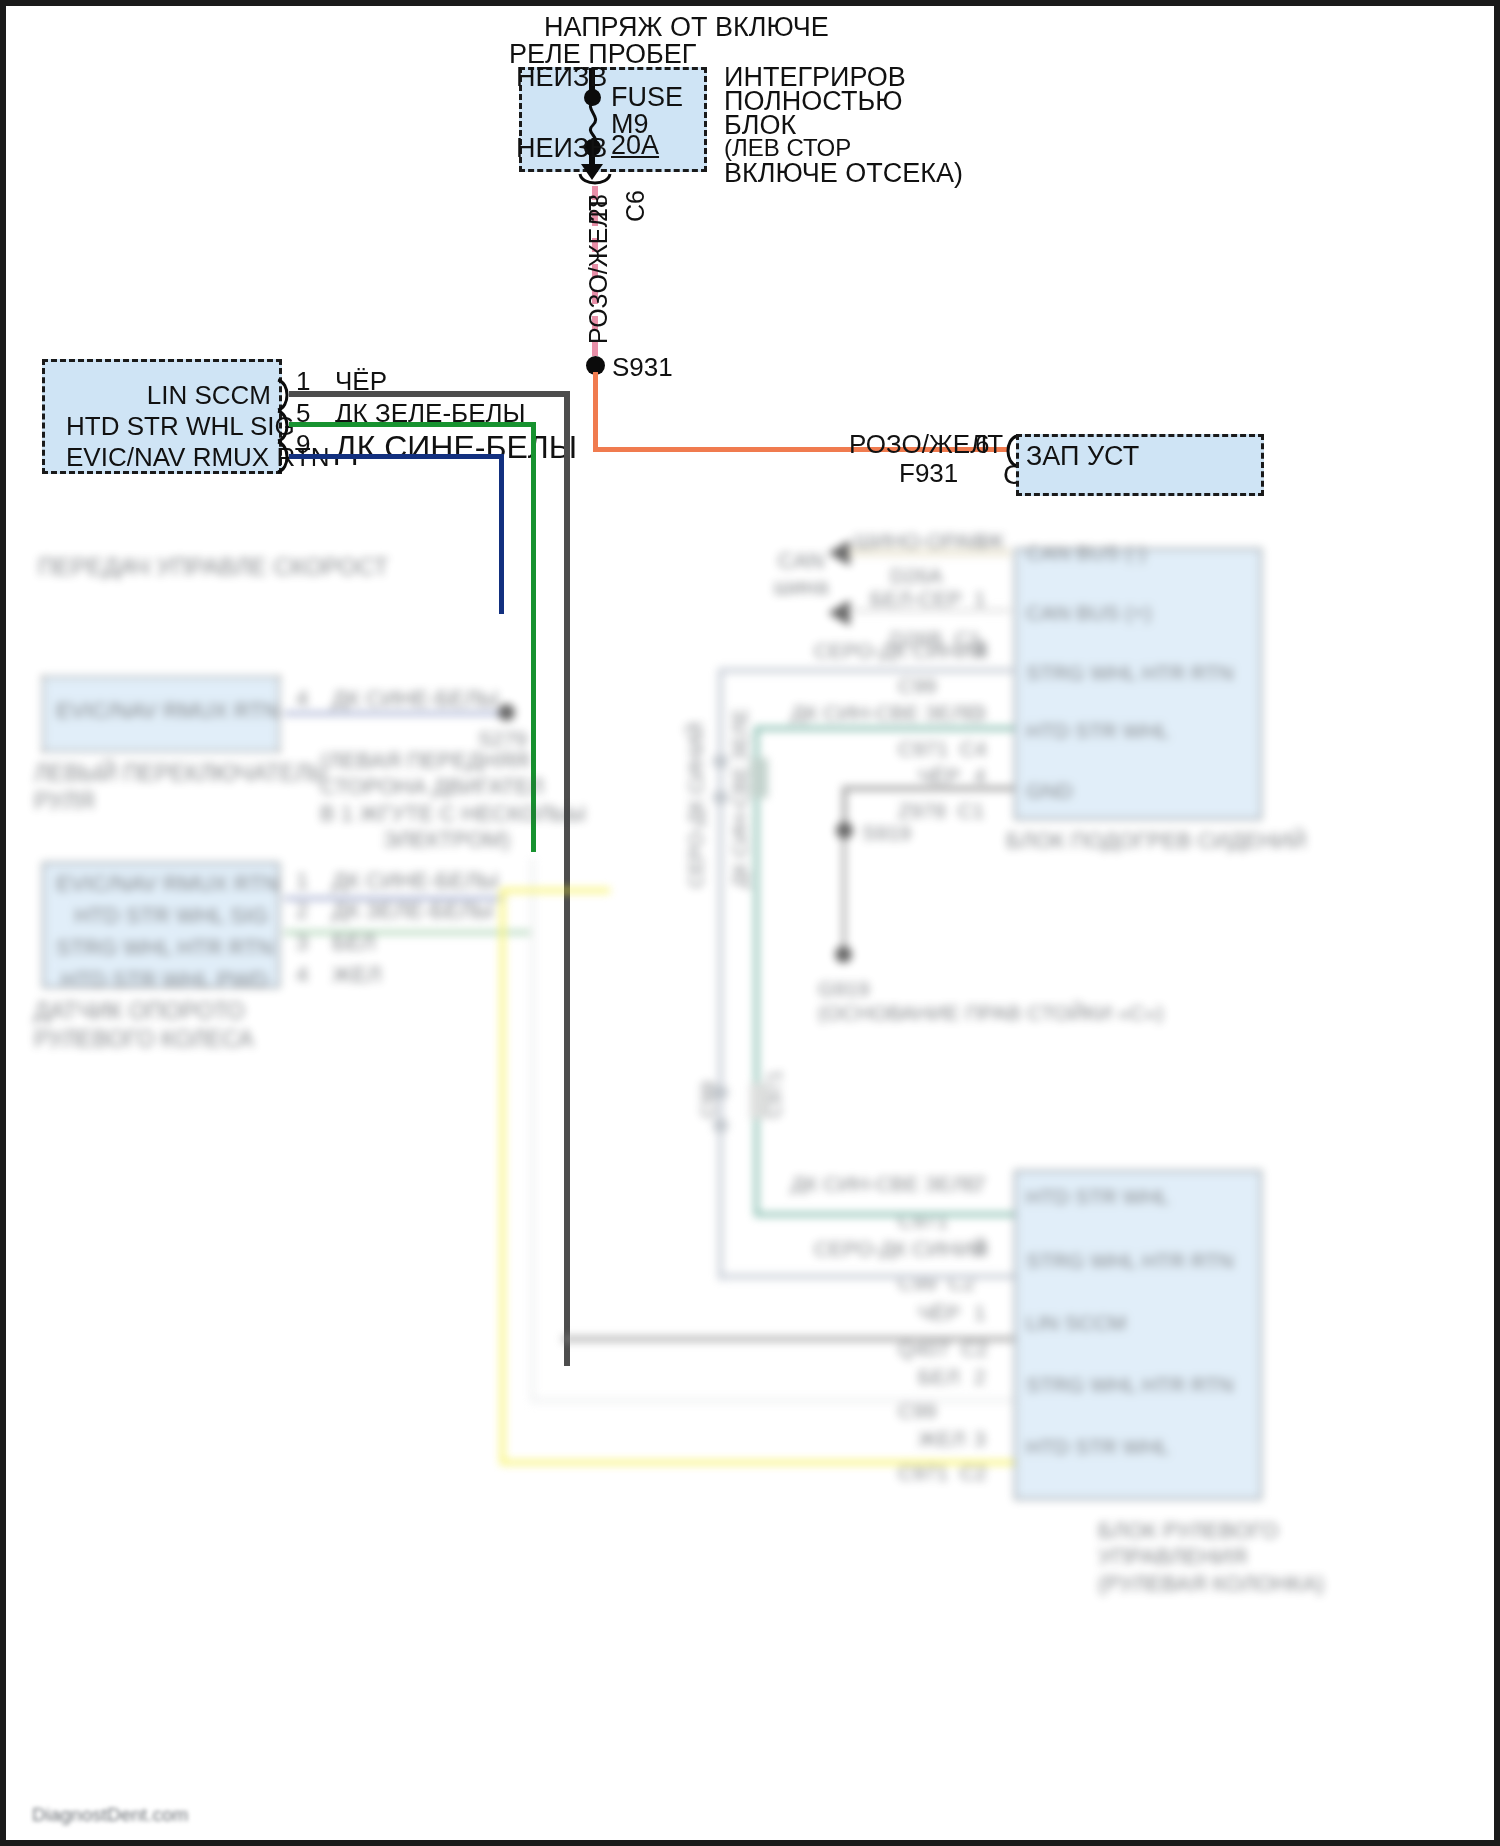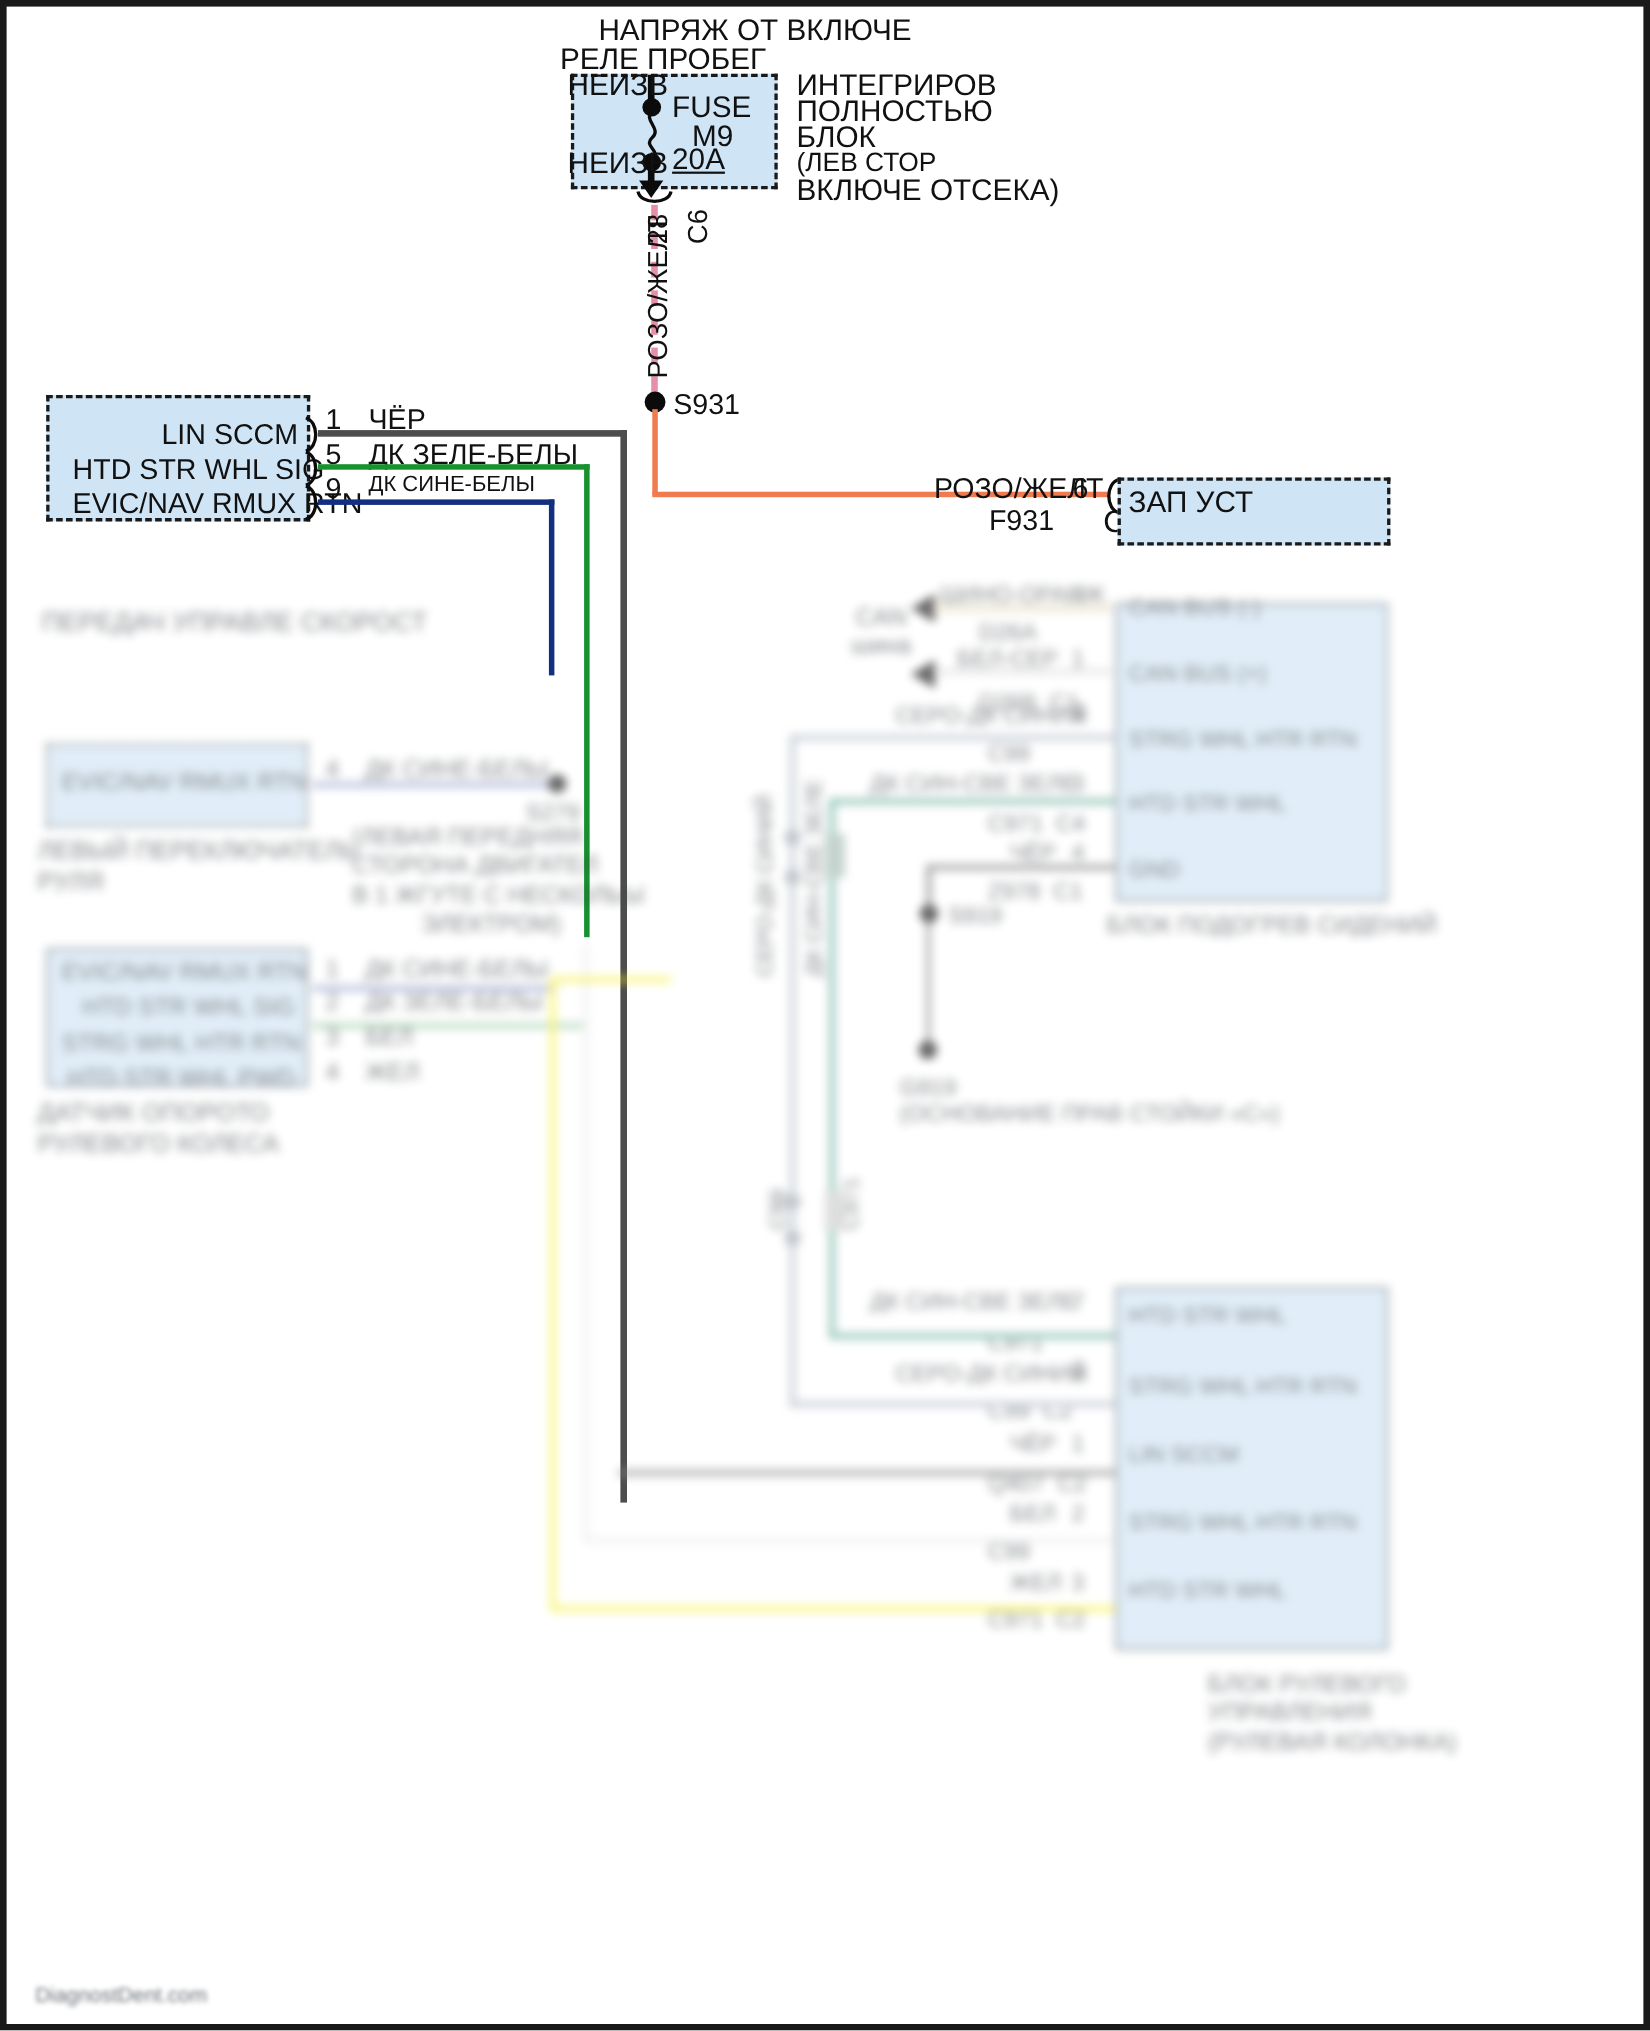--- a/index.html
+++ b/index.html
@@ -68,21 +68,21 @@
 
   <div class="dot" style="left:578px;top:133px;width:17px;height:17px;"></div>
 
   <div class="wire vwire" style="left:583px;top:146px;width:6px;height:20px;background:#0b0b0b;"></div>
   <div class="abs" style="left:575px;top:158px;width:0;height:0;border-left:11px solid transparent;border-right:11px solid transparent;border-top:16px solid #0b0b0b;"></div>
 
   <div class="txt" style="left:510px;top:56px;font-size:27px;">НЕИЗВ</div>
   <div class="txt" style="left:510px;top:127px;font-size:27px;">НЕИЗВ</div>
 
   <div class="txt" style="left:605px;top:76px;font-size:27px;">FUSE</div>
-  <div class="txt" style="left:623px;top:103px;font-size:27px;">M9</div>
+  <div class="txt" style="left:605px;top:103px;font-size:27px;">M9</div>
   <div class="txt" style="left:605px;top:124px;font-size:27px;text-decoration:underline;">20A</div>
 
   <div class="txt" style="left:718px;top:56px;font-size:27px;">ИНТЕГРИРОВ</div>
   <div class="txt" style="left:718px;top:80px;font-size:27px;">ПОЛНОСТЬЮ</div>
   <div class="txt" style="left:718px;top:104px;font-size:27px;">БЛОК</div>
   <div class="txt" style="left:718px;top:128px;font-size:24px;">(ЛЕВ СТОР</div>
   <div class="txt" style="left:718px;top:152px;font-size:27px;">ВКЛЮЧЕ ОТСЕКА)</div>
 
   <svg class="abs" style="left:572px;top:166px;" width="34" height="18" viewBox="0 0 34 18">
     <path d="M2 2 C4 14, 30 14, 32 2" stroke="#0b0b0b" stroke-width="3" fill="none"></path>
@@ -115,21 +115,21 @@
   <svg class="abs" style="left:270px;top:434px;" width="18" height="34" viewBox="0 0 18 34">
     <path d="M2 2 C14 5, 14 29, 2 32" stroke="#0b0b0b" stroke-width="3" fill="none"></path>
   </svg>
 
   <div class="txt" style="left:290px;top:360px;font-size:26px;">1</div>
   <div class="txt" style="left:290px;top:392px;font-size:26px;">5</div>
   <div class="txt" style="left:290px;top:423px;font-size:26px;">9</div>
 
   <div class="txt" style="left:329px;top:360px;font-size:26px;">ЧЁР</div>
   <div class="txt" style="left:329px;top:392px;font-size:26px;">ДК ЗЕЛЕ-БЕЛЫ</div>
-  <div class="txt" style="left:329px;top:423px;font-size:20px;">ДК СИНЕ-БЕЛЫ</div>
+  <div class="txt" style="left:329px;top:423px;font-size:32px;">ДК СИНЕ-БЕЛЫ</div>
 
   <div class="wire hwire" style="left:283px;top:385px;width:281px;height:6px;background:#4d4d4d;"></div>
   <div class="wire vwire" style="left:558px;top:385px;width:6px;height:975px;background:#4d4d4d;"></div>
 
   <div class="wire hwire" style="left:283px;top:416px;width:247px;height:5px;background:#17922f;"></div>
   <div class="wire vwire" style="left:525px;top:416px;width:5px;height:430px;background:#17922f;"></div>
 
   <div class="wire hwire" style="left:283px;top:448px;width:215px;height:5px;background:#12307f;"></div>
   <div class="wire vwire" style="left:493px;top:448px;width:5px;height:160px;background:#12307f;"></div>
 

